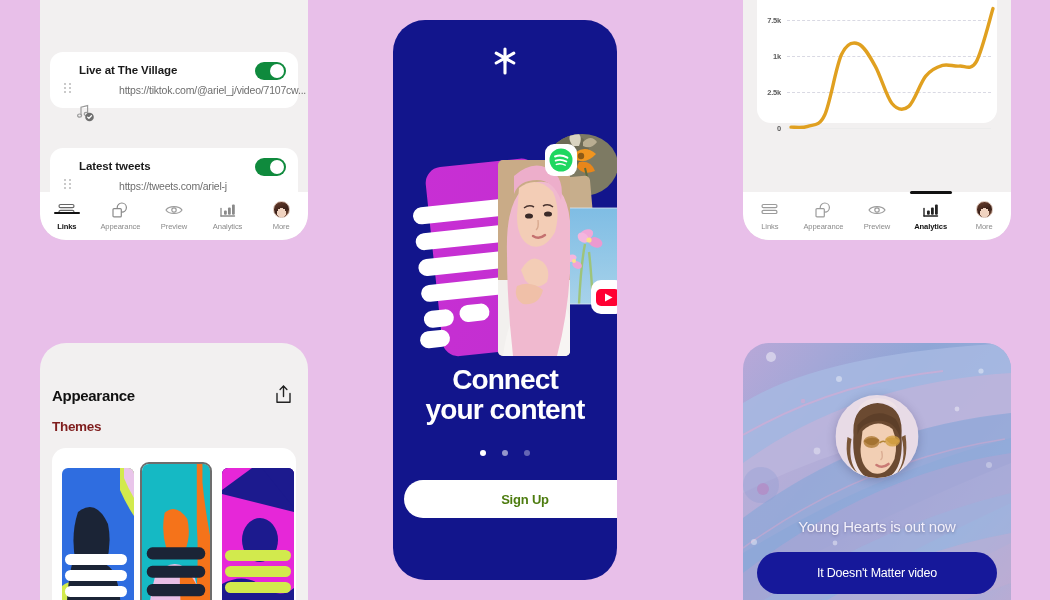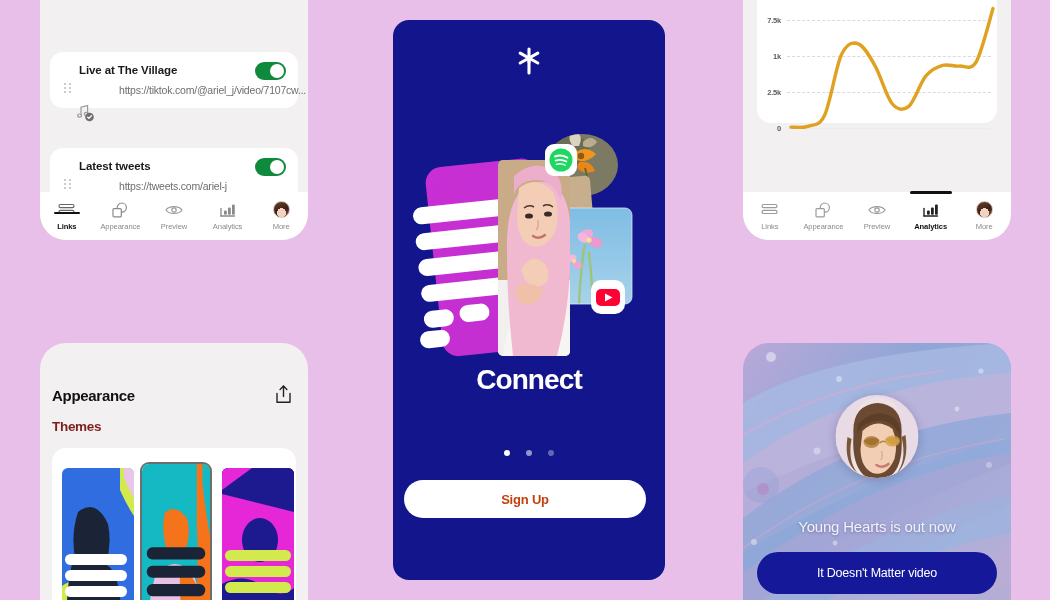--- a/index.html
+++ b/index.html
@@ -128,22 +128,22 @@
     border-radius:6px; overflow:hidden;
   }
   #th0 { left:10px; }
   #th1 { left:88px; top:14px; height:187px; border-radius:9px;
          border:2.5px solid #6d6d6d; }
   #th2 { left:170px; }
   .theme svg { display:block; width:100%; height:100%; }
 
   
   #panel-onboard {
-    left:393px; top:20px; width:272px; height:560px;
-    background:#12158c; border-radius:16px;
+    left:393px; top:20px; width:224px; height:560px;
+    background:#12158c; border-radius:32px;
   }
   .logo-ast {
     position:absolute; left:50%; top:26px; transform:translateX(-50%);
     width:26px; height:30px;
   }
   .hero { position:absolute; left:0; top:60px; width:100%; height:280px; }
   .headline {
     position:absolute; left:0; top:345px; width:100%;
     text-align:center; color:#fff; font-weight:bold;
     font-size:28px; line-height:1.08; letter-spacing:-.9px;
@@ -151,21 +151,21 @@
   .dots {
     position:absolute; left:50%; top:430px; transform:translateX(-50%);
     display:flex; gap:16px;
   }
   .dots span { width:6px; height:6px; border-radius:50%; background:#fff; }
   .dots span:nth-child(2){ opacity:.55 } .dots span:nth-child(3){ opacity:.35 }
   .btn-signup {
     position:absolute; left:11px; top:460px; width:242px; height:38px;
     background:#fff; border-radius:19px; border:none;
     font-family:"Liberation Sans", sans-serif;
-    font-size:13px; font-weight:bold; color:#c2410c; letter-spacing:-.2px;
+    font-size:13px; font-weight:bold; color:#4d7c0f; letter-spacing:-.2px;
     cursor:pointer;
   }
   .btn-login {
     position:absolute; left:0; top:519px; width:100%; text-align:center;
     color:#fff; font-size:12.5px; font-weight:bold; letter-spacing:-.1px;
     background:none; border:none; cursor:pointer;
     font-family:"Liberation Sans", sans-serif;
   }
 
   
@@ -529,20 +529,21 @@
       <g>
         <rect x="198" y="200" width="34" height="34" rx="10" fill="#fff"></rect>
         <rect x="203" y="209" width="24" height="17" rx="5" fill="#ff0033"></rect>
         <path d="M212 213.5 L219.5 217.5 L212 221.5 Z" fill="#fff"></path>
       </g>
     </svg>
   </div>
 
   <div class="headline">
     <span>Connect</span><br>
+    <span>your content</span>
   </div>
 
   <div class="dots">
     <span></span>
     <span></span>
     <span></span>
   </div>
 
   <button class="btn-signup">Sign Up</button>
 </div>

